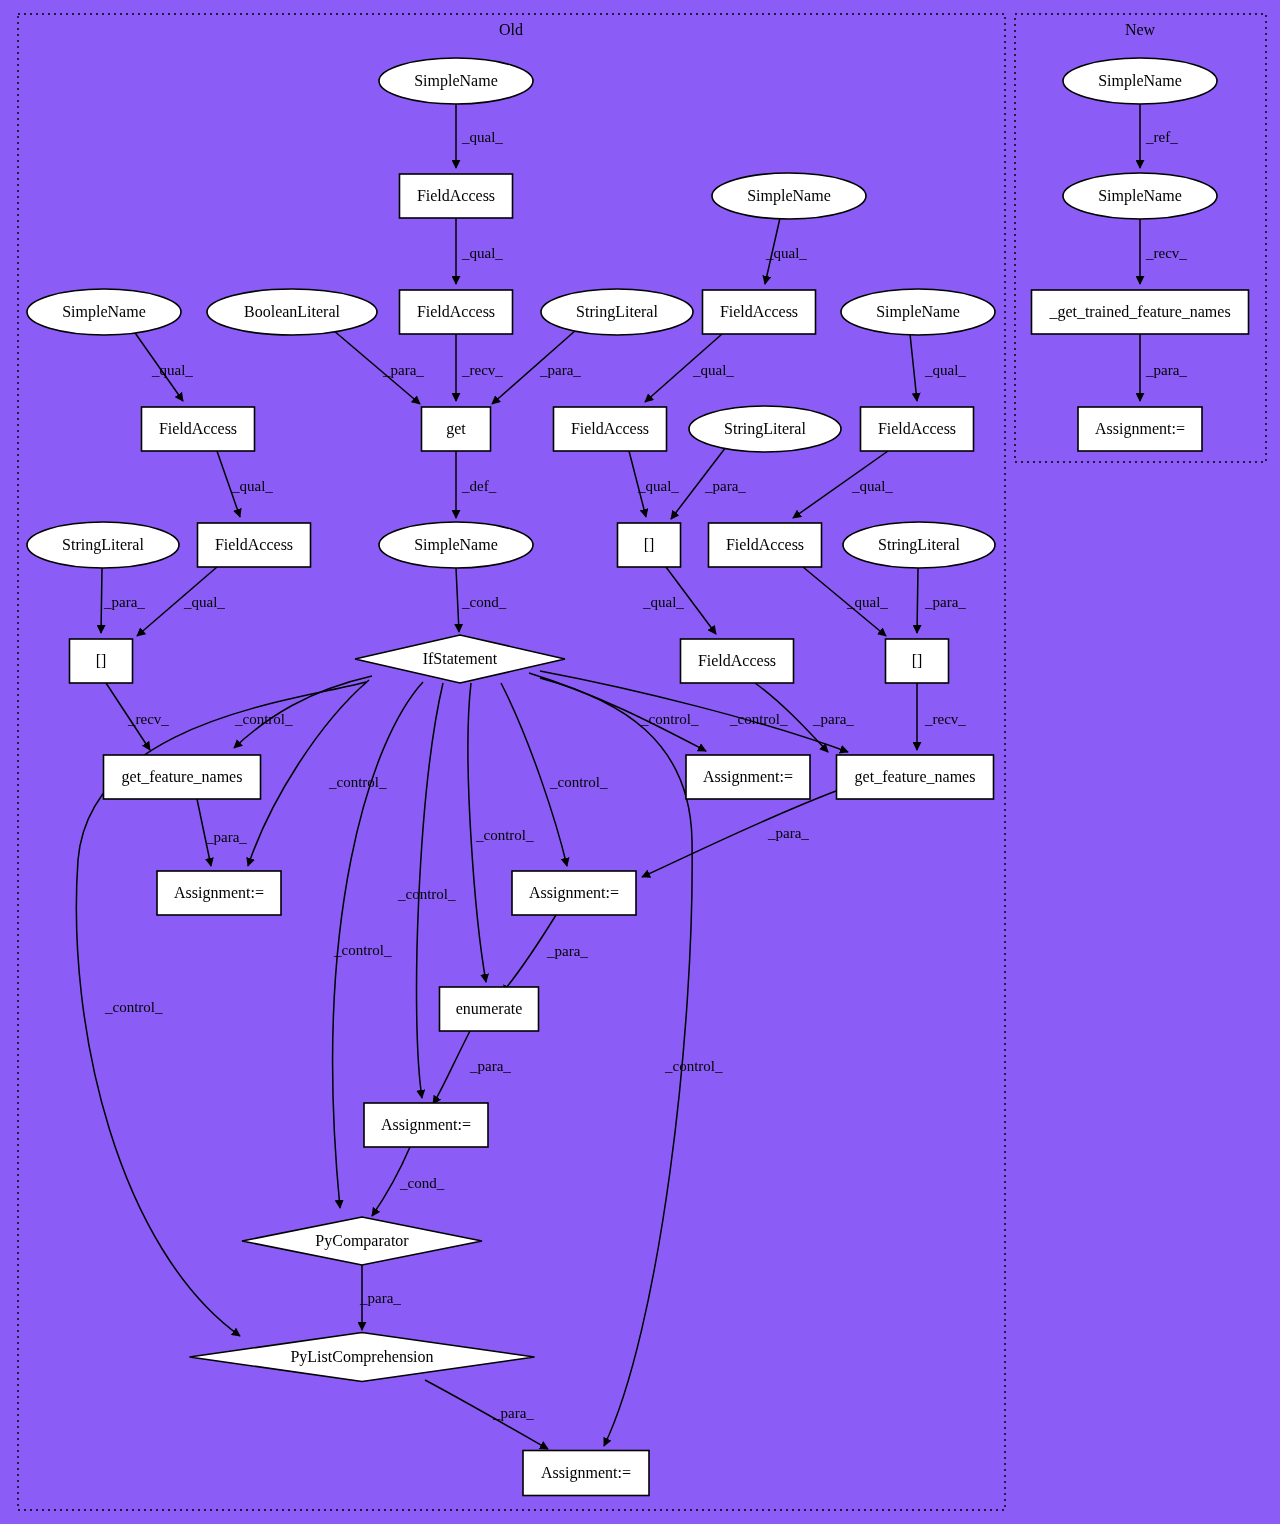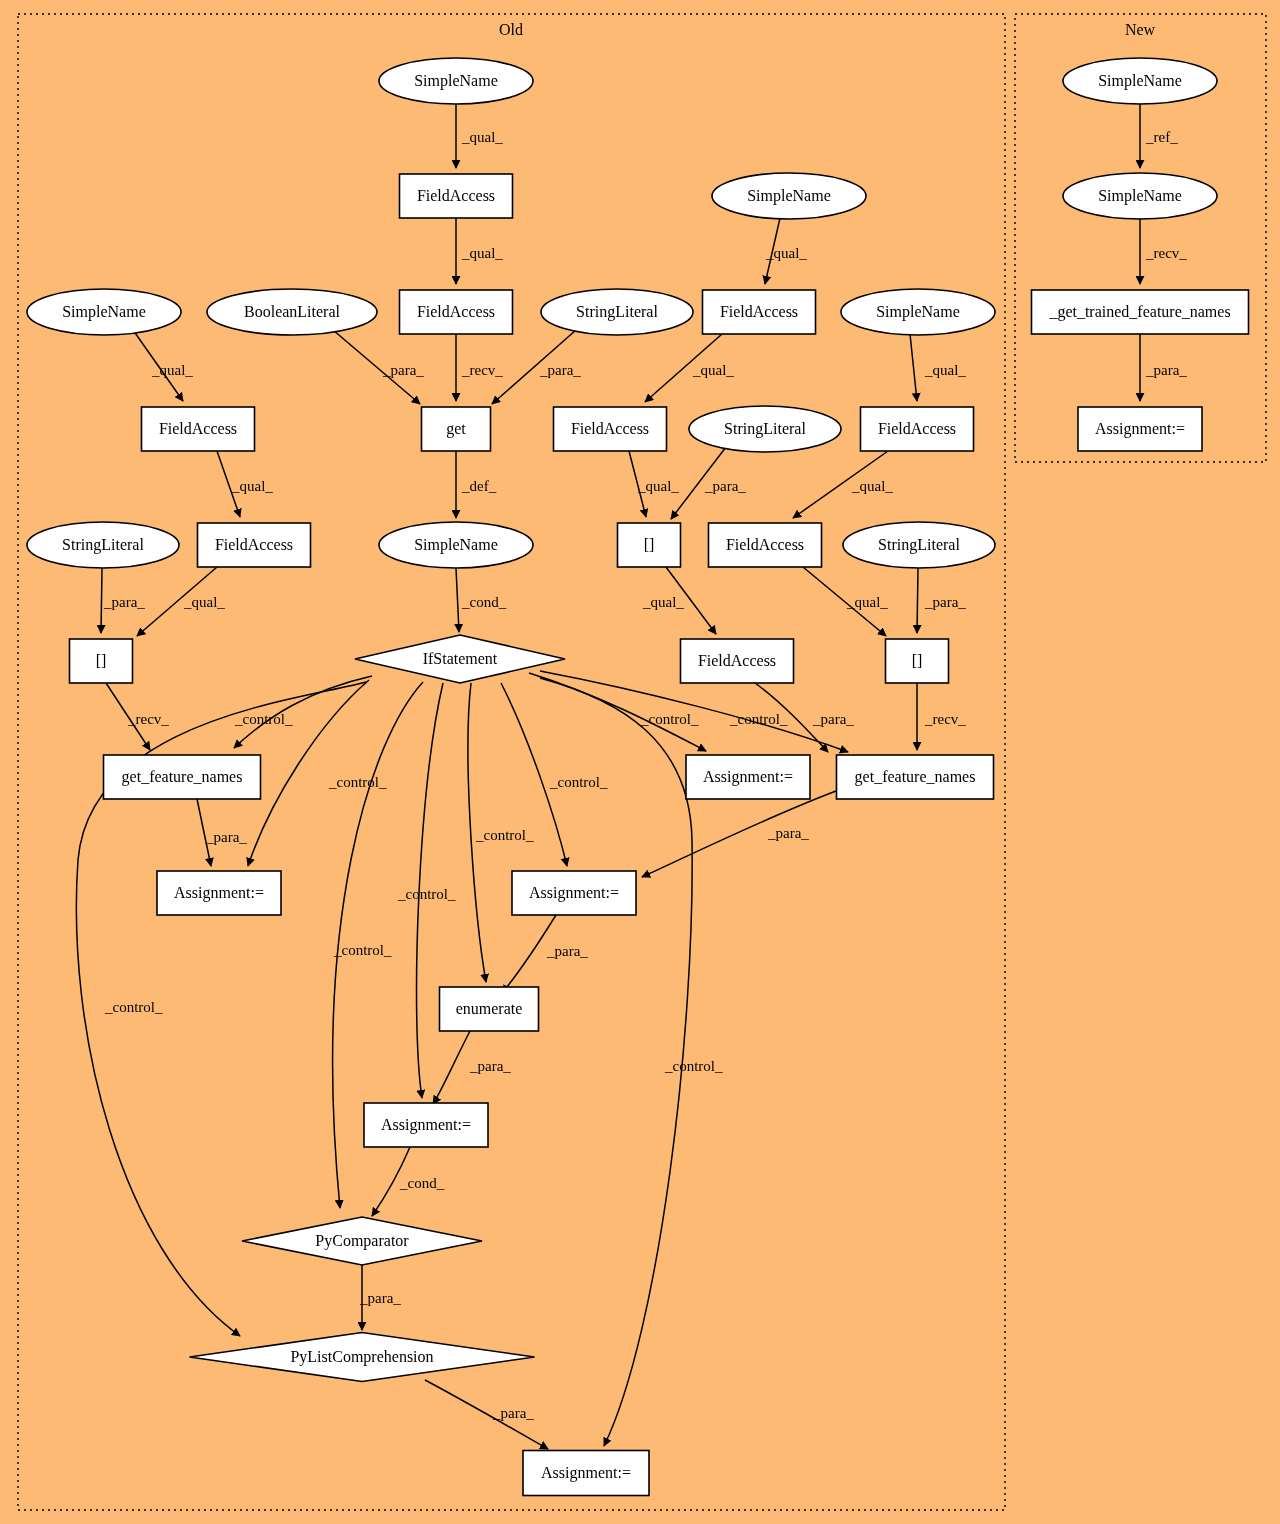--- a/index.html
+++ b/index.html
@@ -4,21 +4,21 @@
 <style>
   html, body {
     margin: 0;
     padding: 0;
     background: #ffffff;
   }
   #canvas {
     position: relative;
     width: 1280px;
     height: 1524px;
-    background: #fdba74;
+    background: #8b5cf6;
     font-family: "Liberation Serif", "DejaVu Serif", serif;
     overflow: hidden;
   }
   svg { display: block; }
   .node-shape {
     fill: #ffffff;
     stroke: #000000;
     stroke-width: 1.6;
   }
   .node-label {

